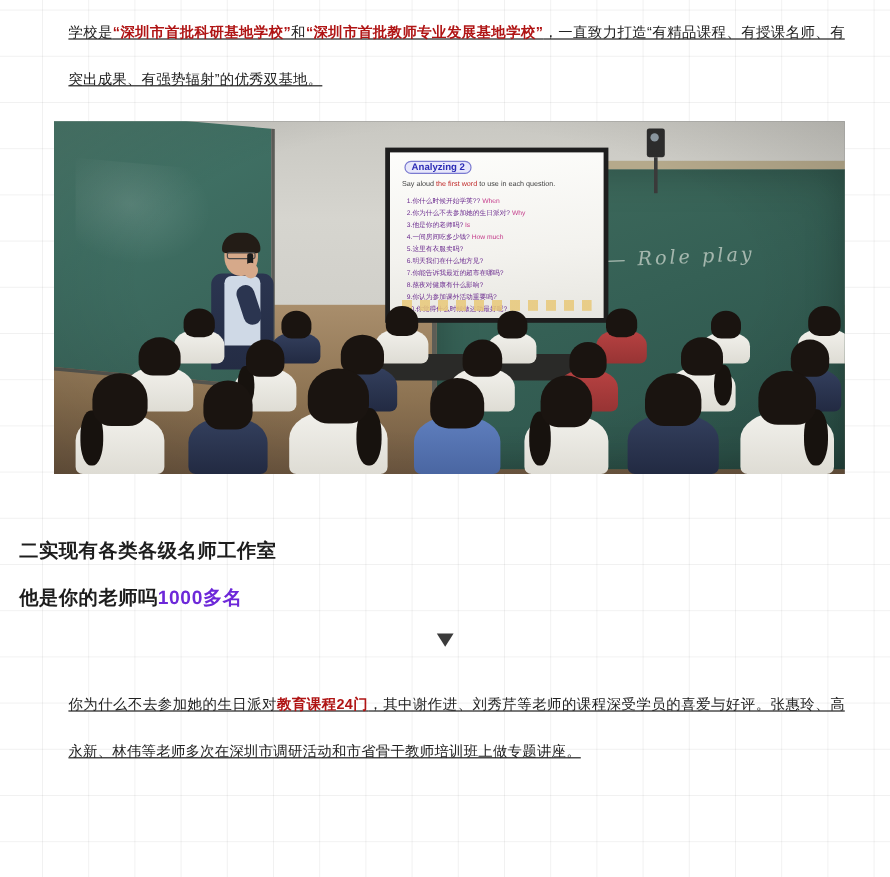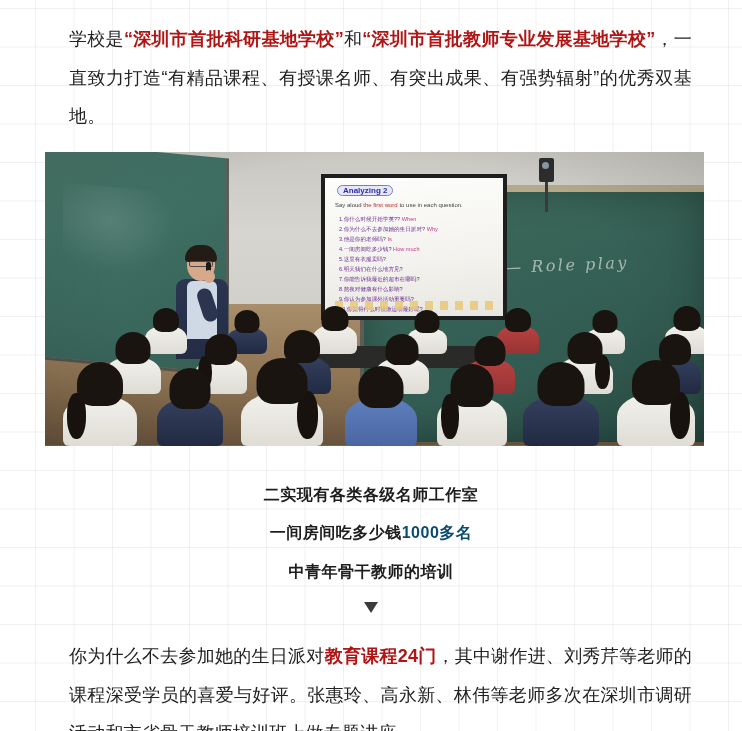--- a/index.html
+++ b/index.html
@@ -32,27 +32,28 @@
   }
 
   #article {
     position: relative;
     z-index: 1;
     padding: 0;
   }
 
   .para {
     color: #222222;
-    font-size: 18px;
+    font-size: 12px;
     line-height: 38.5px;
     letter-spacing: 0.2px;
-    margin: 12px;
+    margin: 0;
     padding: 0 38px 0 57px;
     text-align: justify;
     text-justify: inter-ideograph;
+    text-decoration: underline;
   }
 
   .para-1 { padding-top: 8px; }
   .para-2 { padding-top: 8px; }
 
   .hl {
     color: #b01515;
     font-weight: bold;
   }
 
@@ -273,32 +274,32 @@
   .uni-red   { background: linear-gradient(180deg,#b84242 0%, #973434 100%); }
 
   .photo-vignette {
     position: absolute; inset: 0;
     background: radial-gradient(ellipse at 50% 45%, rgba(0,0,0,0) 55%, rgba(0,0,0,0.16) 100%);
     pointer-events: none;
   }
   
 
   .centered-block {
-    margin: 0;
+    margin: 16px;
     padding: 30px 0 0 0;
-    text-align: center;
+    text-align: left;
   }
   .cline {
     font-size: 16px;
     font-weight: bold;
     color: #1d1d1d;
     line-height: 38.5px;
     letter-spacing: 0.5px;
   }
-  .cline .hl { color: #0c4a6e; }
+  .cline .hl { color: #6d28d9; }
 
   .arrow-row {
     text-align: center;
     padding-top: 8px;
     height: 22px;
   }
   .arrow-down {
     display: inline-block;
     width: 0; height: 0;
     border-left: 7px solid transparent;
@@ -458,22 +459,21 @@
             <div class="hair" style="width: 27px; height: 25px; bottom: 23px;"></div>
           </div>
         </div>
 
       <div class="photo-vignette"></div>
     </div>
   </div>
 
   <div class="centered-block">
     <div class="cline">二实现有各类各级名师工作室</div>
-    <div class="cline"><span>一间房间吃多少钱</span><span class="hl">1000多名</span></div>
-    <div class="cline">中青年骨干教师的培训</div>
+    <div class="cline"><span>他是你的老师吗</span><span class="hl">1000多名</span></div>
     <div class="arrow-row">
       <span class="arrow-down"></span>
     </div>
   </div>
 
   <p class="para para-3"><span>你为什么不去参加她的生日派对</span><span class="hl">教育课程24门</span><span>，其中谢作进、刘秀芹等老师的课程深受学员的喜爱与好评。张惠玲、高永新、林伟等老师多次在深圳市调研活动和市省骨干教师培训班上做专题讲座。</span></p>
 
 </div>
 
 </body></html>

